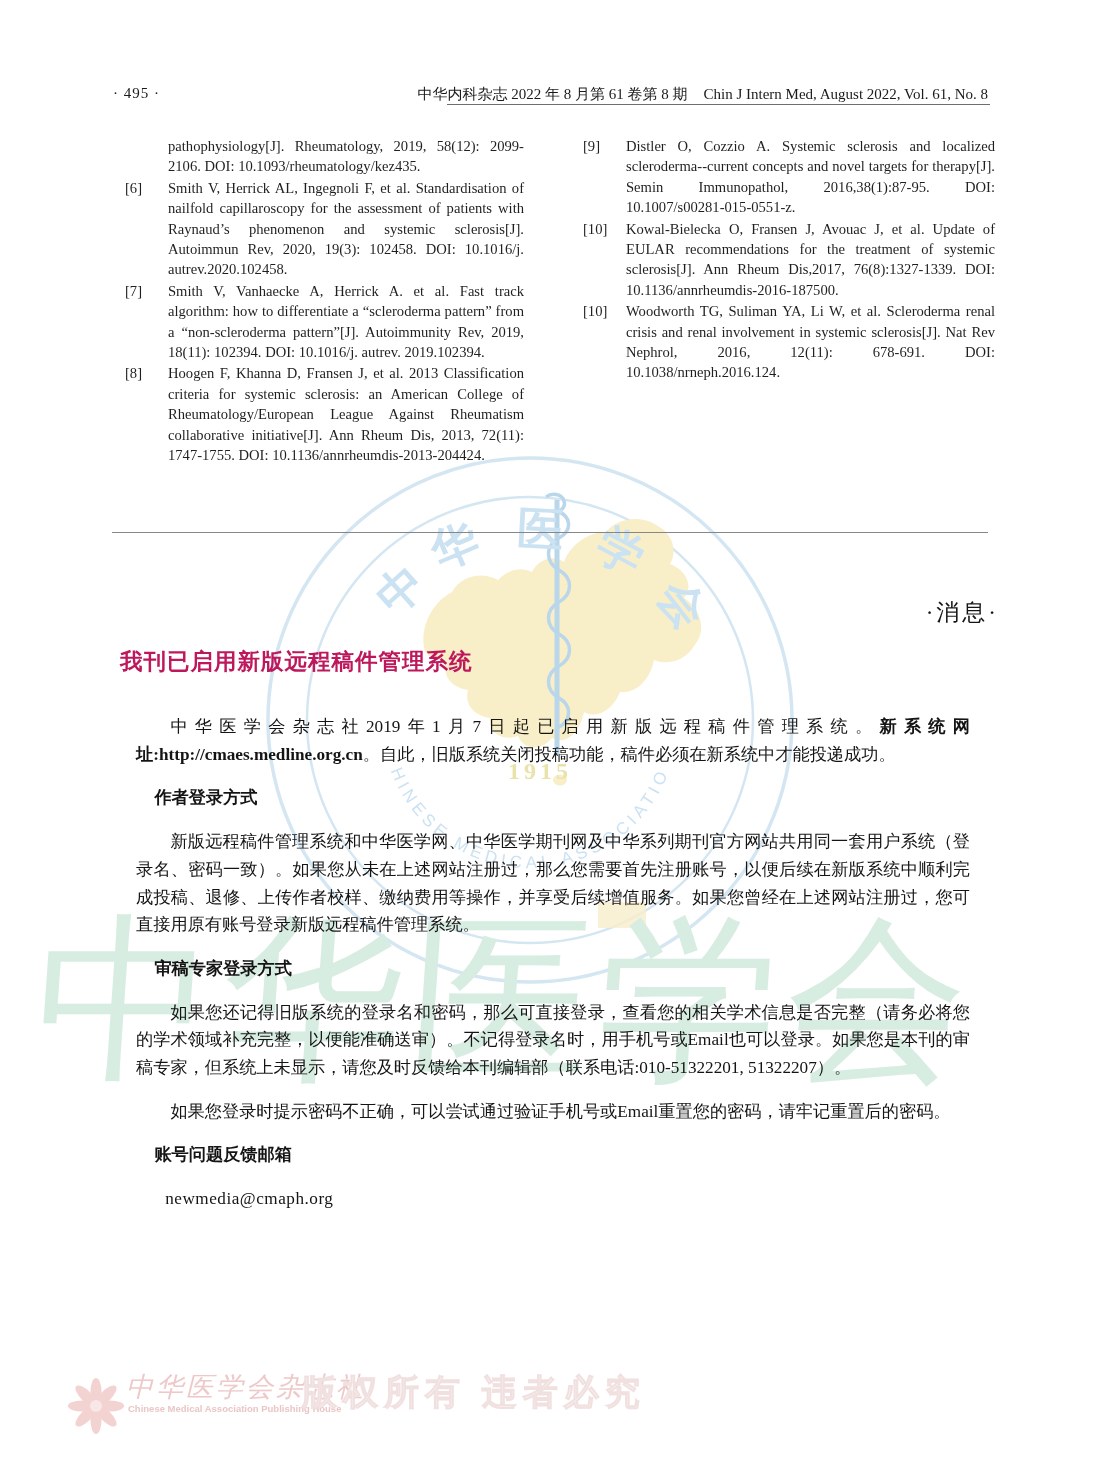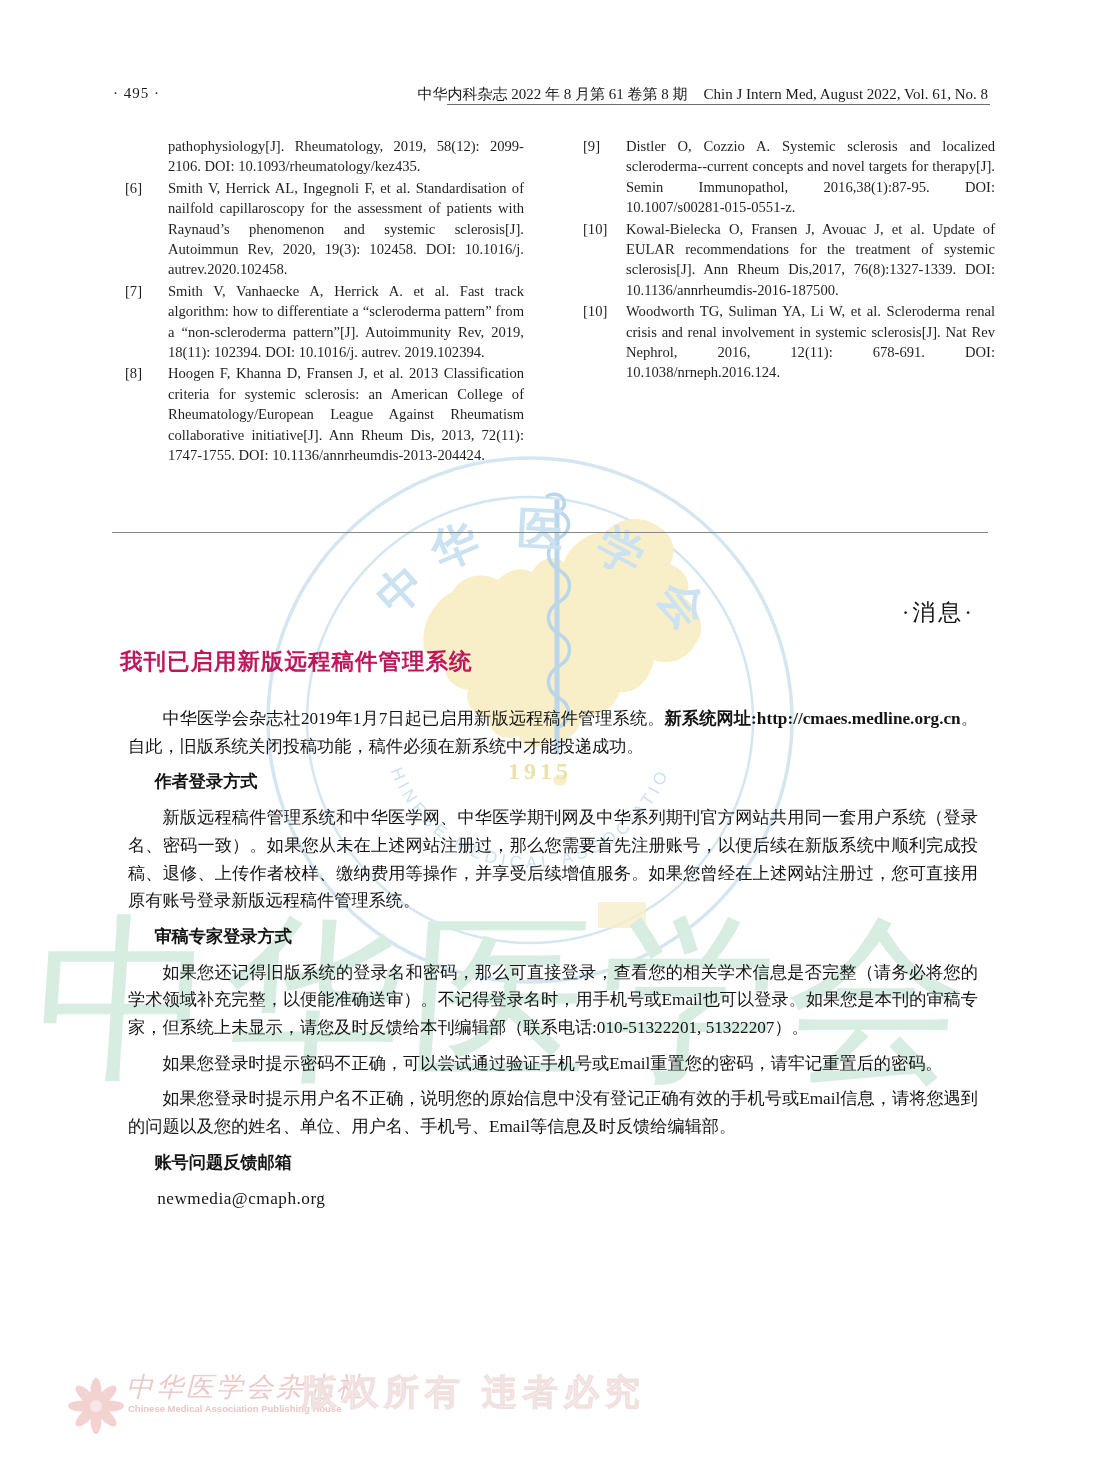--- a/index.html
+++ b/index.html
@@ -21,26 +21,26 @@
   .ref-col{position:absolute;z-index:1;}
   .ref-col-left{left:125px;top:136px;width:399px;}
   .ref-col-right{left:583px;top:136px;width:412px;}
   .ref-item{position:relative;padding-left:43px;text-align:justify;
     font-size:14.6px;line-height:20.4px;color:#1f1f1f;margin:0 0 1px 0;}
   .ref-num{position:absolute;left:0;top:0;}
 
   .mid-rule{left:112px;width:876px;top:532px;border-top:1.7px solid #878787;height:0;}
 
   
-  .notice-label{right:125px;top:597px;font-size:23px;letter-spacing:3px;color:#141414;}
+  .notice-label{right:101px;top:597px;font-size:23px;letter-spacing:3px;color:#141414;}
   .notice-title{left:120px;top:646px;font-size:22.5px;font-weight:bold;
     font-family:"Liberation Sans","DejaVu Sans",sans-serif;color:#be185d;letter-spacing:1px;}
   .notice-body{left:120px;top:697px;width:866px;font-size:17.2px;line-height:27.7px;
     text-align:justify;color:#141414;}
-  .notice-body p{margin:8px;text-indent:2em;}
+  .notice-body p{margin:16px;text-indent:2em;}
   .notice-body .subhead{font-family:"Liberation Sans","DejaVu Sans",sans-serif;
     font-weight:bold;text-indent:2em;margin:1px 0;}
   .notice-body .bold-inline{font-weight:bold;}
   .notice-body .email{text-indent:1.7em;letter-spacing:0.5px;}
 </style>
 </head>
 <body>
 
 <div class="page">
 
@@ -144,18 +144,17 @@
   <div class="layer notice-label">·消息·</div>
   <div class="layer notice-title">我刊已启用新版远程稿件管理系统</div>
 
   <div class="layer notice-body">
     <p><span>中华医学会杂志社2019年1月7日起已启用新版远程稿件管理系统。</span><span class="bold-inline">新系统网址:http://cmaes.medline.org.cn</span><span>。自此，旧版系统关闭投稿功能，稿件必须在新系统中才能投递成功。</span></p>
     <p class="subhead">作者登录方式</p>
     <p>新版远程稿件管理系统和中华医学网、中华医学期刊网及中华系列期刊官方网站共用同一套用户系统（登录名、密码一致）。如果您从未在上述网站注册过，那么您需要首先注册账号，以便后续在新版系统中顺利完成投稿、退修、上传作者校样、缴纳费用等操作，并享受后续增值服务。如果您曾经在上述网站注册过，您可直接用原有账号登录新版远程稿件管理系统。</p>
     <p class="subhead">审稿专家登录方式</p>
     <p>如果您还记得旧版系统的登录名和密码，那么可直接登录，查看您的相关学术信息是否完整（请务必将您的学术领域补充完整，以便能准确送审）。不记得登录名时，用手机号或Email也可以登录。如果您是本刊的审稿专家，但系统上未显示，请您及时反馈给本刊编辑部（联系电话:010-51322201, 51322207）。</p>
     <p>如果您登录时提示密码不正确，可以尝试通过验证手机号或Email重置您的密码，请牢记重置后的密码。</p>
-    <p>如果您登录时提示用户名不正确，说明您的原始信息中没有登记正确有效的手机号或Email信息，请将您遇到的问题以及您的姓名、单位、用户名、手机号、Email等信息及时反馈给编辑部。</p>
     <p class="subhead">账号问题反馈邮箱</p>
     <p class="email">newmedia@cmaph.org</p>
   </div>
 
 </div>
 
 </body></html>

